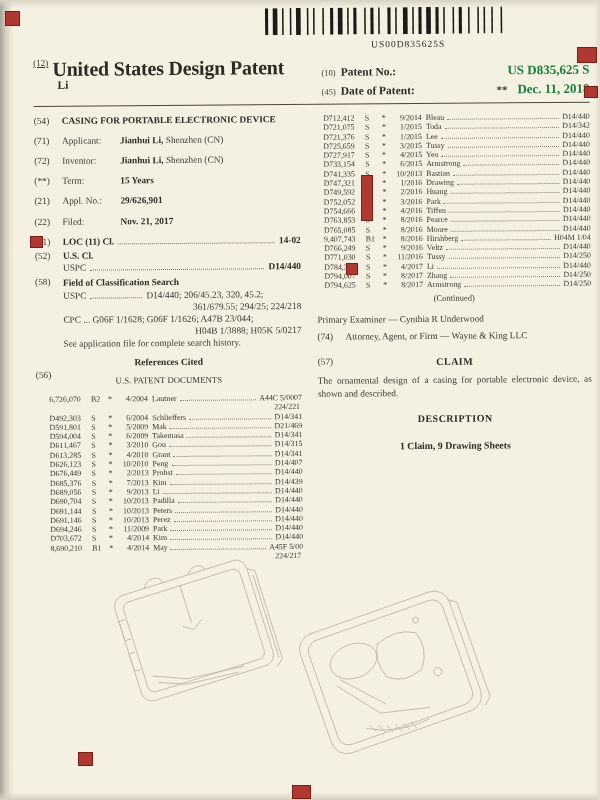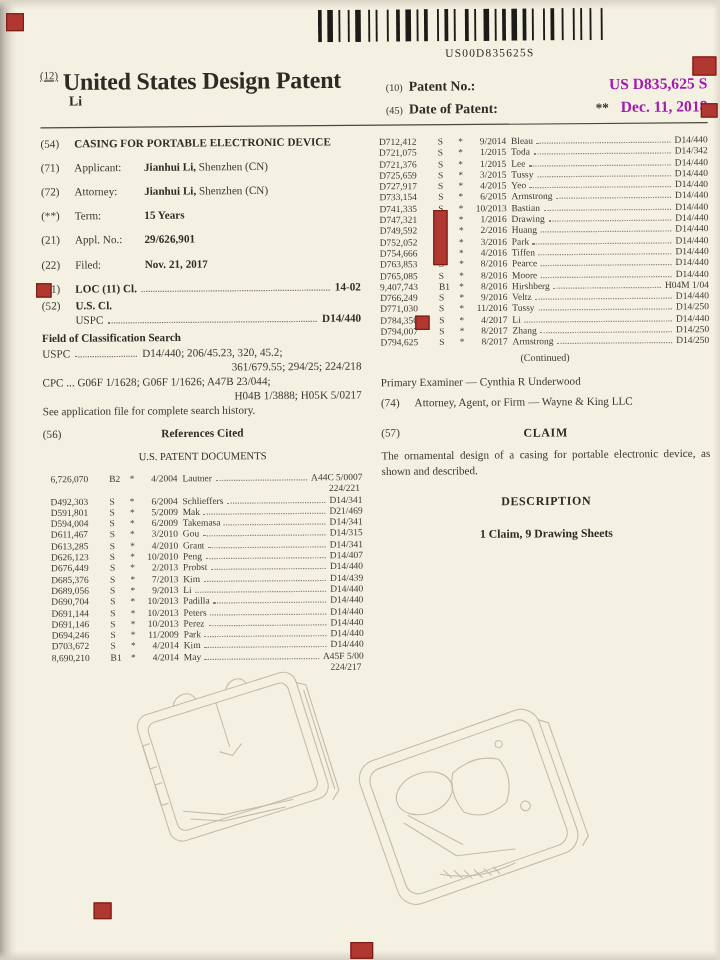--- a/index.html
+++ b/index.html
@@ -24,21 +24,21 @@
   .hdr{position:absolute;left:36px;top:56px;width:556px;}
   .hdr-row{display:flex;}
   .hdr-left{width:288px;}
   .t12{font-size:9px;vertical-align:top;margin-right:4px;text-decoration:underline;}
   .ptitle{font-size:20px;font-weight:bold;color:#2e2b24;letter-spacing:-0.2px;}
   .pinv{font-size:11.5px;font-weight:bold;margin-left:24px;margin-top:-2px;color:#2e2b24;}
   .hdr-right{flex:1;padding-top:8px;}
   .hr-line{display:flex;align-items:baseline;margin-bottom:3px;}
   .hnum{font-size:8.5px;margin-right:5px;}
   .hlabel{font-size:11.5px;font-weight:bold;color:#2e2b24;flex:1;}
-  .hval{font-size:13px;font-weight:bold;color:#a21caf;}
+  .hval{font-size:13px;font-weight:bold;color:#15803d;}
   .hstars{font-size:11px;font-weight:bold;margin-right:10px;}
   .rule{position:absolute;left:36px;top:104px;width:556px;border-top:1.7px solid #4c463b;}
 
   
   .cols{position:absolute;left:36px;top:114px;width:556px;display:flex;gap:16px;}
   .colL{width:266px;flex:none;}
   .colR{flex:1;min-width:0;}
 
   .frow{display:flex;font-size:9.3px;line-height:1.25;margin-bottom:8.5px;color:#3d3932;}
   .fnum{width:28px;flex:none;}
@@ -46,26 +46,26 @@
   .flab{width:58px;flex:none;}
   .b{font-weight:bold;color:#2f2c25;}
   .leader{flex:1;border-bottom:1.5px dotted #7a7366;margin:0 4px 2px 4px;min-width:12px;}
   .flexline{display:flex;align-items:baseline;}
   .r{ text-align:right;}
   .f58 .fbody div{line-height:1.3;}
 
   .refs-head{text-align:center;font-size:9.5px;font-weight:bold;color:#2e2b24;margin:8px 0 2px 0;}
   .refs-sub{text-align:center;font-size:8.8px;margin:8px 0 9px 0;color:#35322b;}
   .f56wrap{position:relative;}
-  .f56num{position:absolute;left:0;top:0;font-size:9.3px;}
+  .f56num{position:absolute;left:0;top:12px;font-size:9.3px;}
 
   .reftable{margin-left:6px;}
   .refrow{font-size:7.9px;line-height:9.3px;color:#3d3932;}
   .rl1{display:flex;align-items:baseline;}
-  .r-no{width:46px;flex:none;text-align:left;}
+  .r-no{width:46px;flex:none;text-align:center;}
   .r-kind{width:14px;flex:none;text-align:left;padding-left:3px;}
   .r-star{width:10px;flex:none;text-align:center;}
   .r-date{width:33px;flex:none;text-align:right;margin-right:4px;}
   .r-name{flex:none;}
   .r-lead{flex:1;border-bottom:1px dotted #8a8375;margin:0 3px 1.5px 3px;}
   .r-cls{flex:none;}
   .rl2{text-align:right;padding-right:2px;}
   .continued{text-align:center;font-size:8.5px;margin-top:3px;}
 
   .exam{font-size:9.3px;margin-top:10px;line-height:1.35;}
@@ -164,21 +164,21 @@
       </div>
 
       <div class="frow">
         <span class="fnum">(71)</span>
         <span class="flab">Applicant:</span>
         <span class="fbody"><span class="b">Jianhui Li,</span> <span>Shenzhen (CN)</span></span>
       </div>
 
       <div class="frow">
         <span class="fnum">(72)</span>
-        <span class="flab">Attorney:</span>
+        <span class="flab">Inventor:</span>
         <span class="fbody"><span class="b">Jianhui Li,</span> <span>Shenzhen (CN)</span></span>
       </div>
 
       <div class="frow">
         <span class="fnum">(**)</span>
         <span class="flab">Term:</span>
         <span class="fbody b">15 Years</span>
       </div>
 
       <div class="frow">
@@ -208,20 +208,21 @@
           <div class="b">U.S. Cl.</div>
           <div class="flexline">
               <span>USPC</span>
               <span class="leader"></span>
               <span class="b">D14/440</span>
             </div>
         </span>
       </div>
 
       <div class="frow f58" style="margin-bottom:4px;">
+        <span class="fnum">(58)</span>
         <span class="fbody">
           <div class="b">Field of Classification Search</div>
           <div class="flexline">
               <span>USPC</span>
               <span class="leader" style="max-width:52px;"></span>
               <span>D14/440; 206/45.23, 320, 45.2;</span>
             </div>
           <div class="r">361/679.55; 294/25; 224/218</div>
           <div>CPC ... G06F 1/1628; G06F 1/1626; A47B 23/044;</div>
           <div class="r">H04B 1/3888; H05K 5/0217</div>

